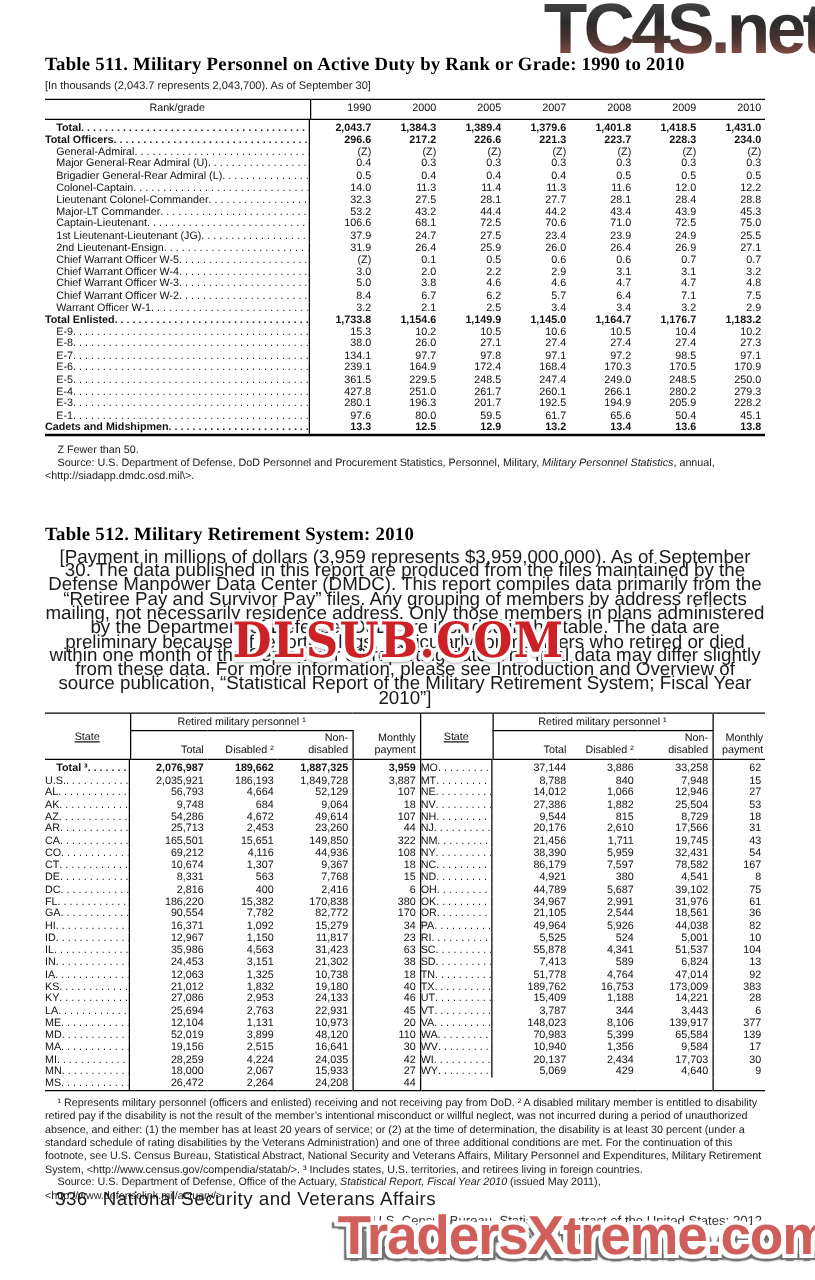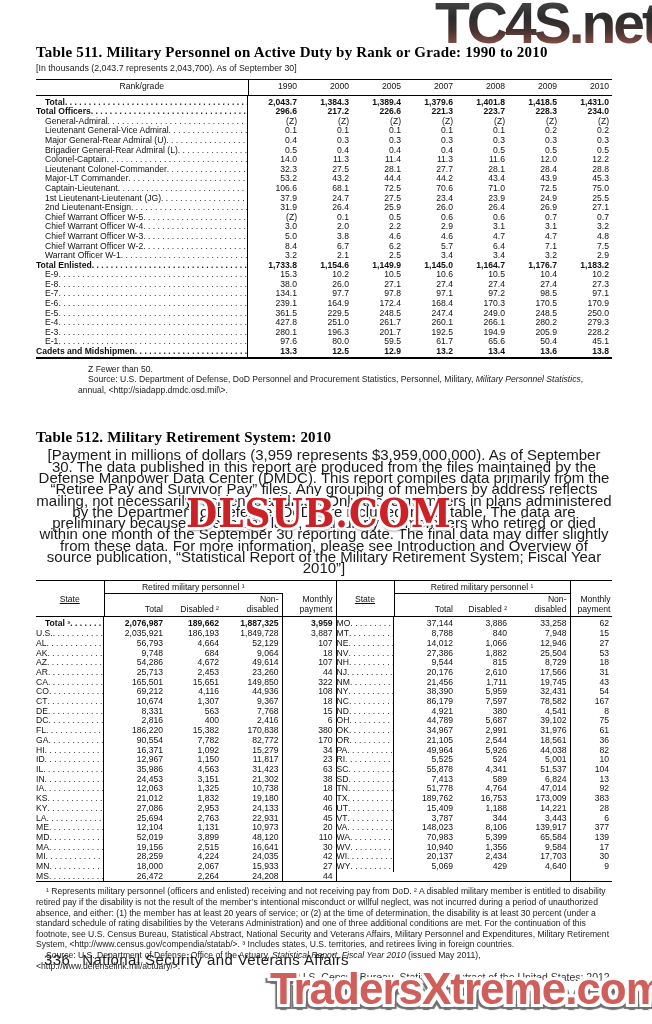--- a/index.html
+++ b/index.html
@@ -51,21 +51,21 @@
   .t512 th.mth { text-align: right; vertical-align: bottom; padding: 0 3px 2px 0; }
   .t512 th.mth .wrapbox, .t512 th.sub .wrapbox { display: inline-block; width: 40px; text-align: right; white-space: normal; }
   .t512 th.sub { text-align: right; padding: 1px 3px 2px 0; vertical-align: bottom; }
   .t512 thead { border-bottom: 1.4px solid #000; }
   .t512 tbody tr:first-child td { padding-top: 2px; }
   .t512 td { line-height: 9.7px; }
 
   
   .fn { font-size: 8.6px; line-height: 10.6px; color:#1a1a1a; margin-top: 4px; }
   .fn p { text-indent: 10px; }
-  .fn511 { margin-top: 5px; margin-left: 42px; }
+  .fn511 { margin-top: 5px; }
   .fn512 { margin-top: 4px; }
 
   
   .footer-line {
     position: absolute; left: 44px; top: 951px;
     font-size: 15px; color: #1c1c1c; letter-spacing: .4px;
   }
   .footer-line .pgnum { margin-right: 12px; }
   .census-line {
     position: absolute; left: 298px; top: 971px;
@@ -169,33 +169,20 @@
             <td class="num">(Z)</td>
             <td class="num">(Z)</td>
             <td class="num">(Z)</td>
             <td class="num">(Z)</td>
             <td class="num">(Z)</td>
             <td class="num">(Z)</td>
             <td class="num">(Z)</td>
           </tr>
           <tr>
             <td class="lbl ind">
-              <span class="lt">Lieutenant General-Vice Admiral</span>
-              <span class="dots"></span>
-            </td>
-            <td class="num">0.1</td>
-            <td class="num">0.1</td>
-            <td class="num">0.1</td>
-            <td class="num">0.1</td>
-            <td class="num">0.1</td>
-            <td class="num">0.2</td>
-            <td class="num">0.2</td>
-          </tr>
-          <tr>
-            <td class="lbl ind">
               <span class="lt">Major General-Rear Admiral (U)</span>
               <span class="dots"></span>
             </td>
             <td class="num">0.4</td>
             <td class="num">0.3</td>
             <td class="num">0.3</td>
             <td class="num">0.3</td>
             <td class="num">0.3</td>
             <td class="num">0.3</td>
             <td class="num">0.3</td>

